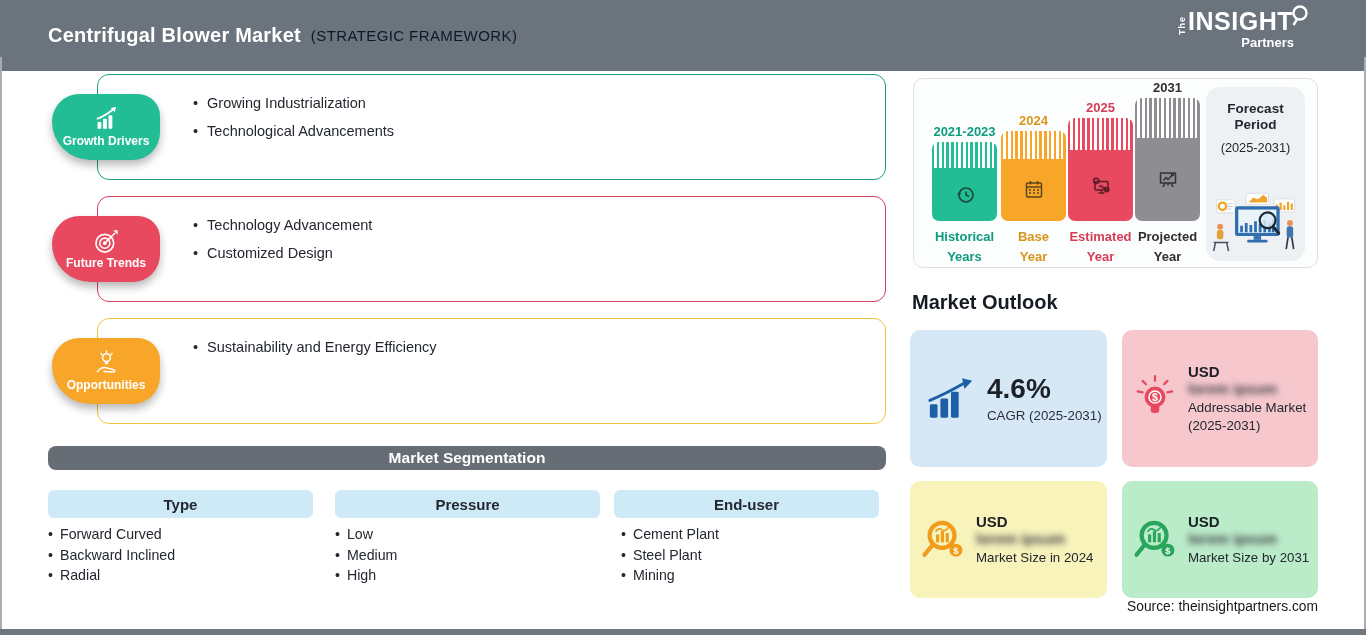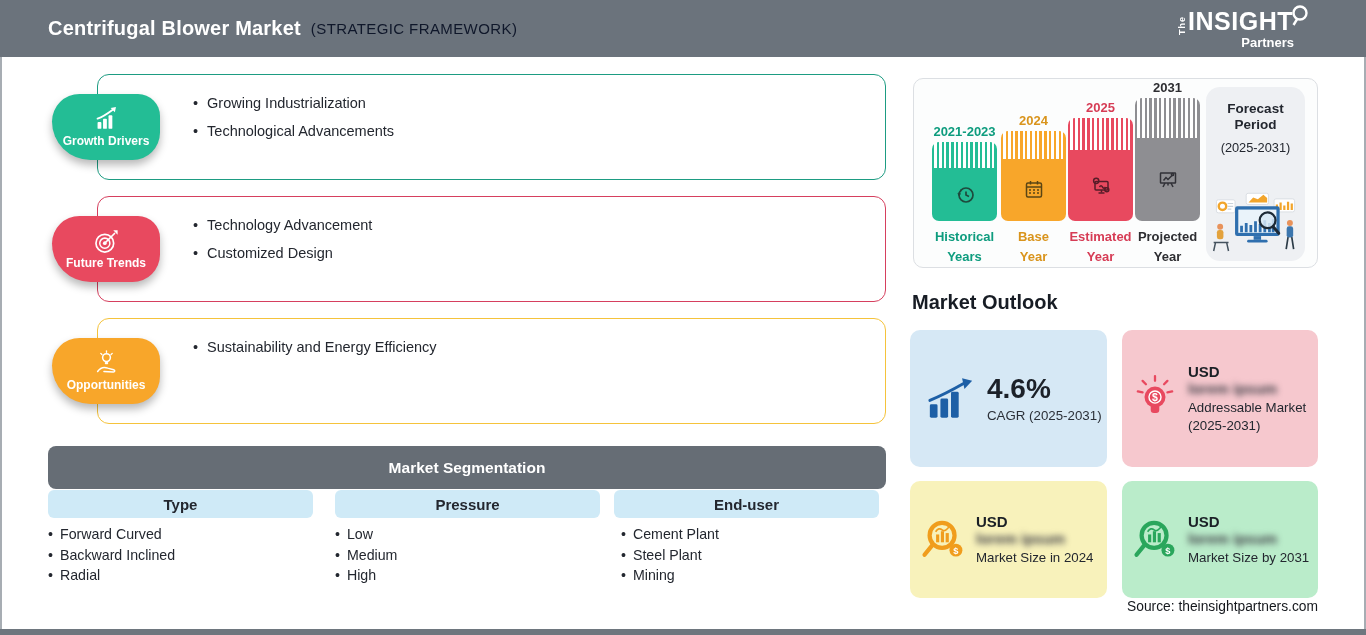--- a/index.html
+++ b/index.html
@@ -4,21 +4,21 @@
 <style>
   * { box-sizing: border-box; }
   html,body { margin:0; padding:0; }
   body {
     width:1366px; height:635px; position:relative; overflow:hidden;
     background:#ffffff; font-family:"Liberation Sans", sans-serif;
     -webkit-font-smoothing:antialiased;
   }
 
   
-  .header { position:absolute; top:0; left:0; right:0; height:57px;
+  .header { position:absolute; top:0; left:0; right:0; height:71px;
     background:#6b737c; display:flex; align-items:center; }
   .header-title { margin-left:48px; color:#ffffff; font-size:20px; font-weight:bold; letter-spacing:.2px; }
   .header-sub { color:#0f172a; font-size:15px; margin-left:10px; font-weight:500; letter-spacing:.4px; }
   .logo { position:absolute; right:56px; top:9px; display:flex; align-items:flex-start; color:#fff; }
   .logo-the { writing-mode:vertical-rl; transform:rotate(180deg); font-size:9px; font-weight:bold;
     letter-spacing:1px; margin-top:7px; margin-right:1px; }
   .logo-col { display:flex; flex-direction:column; }
   .logo-main-row { display:flex; align-items:flex-start; }
   .logo-main { font-size:25px; font-weight:800; letter-spacing:.5px; line-height:1; }
   .logo-lens { margin-left:-4px; margin-top:-4px; }
@@ -35,21 +35,21 @@
 
   .badge { position:absolute; width:108px; height:66px; left:52px;
     border-radius:30px 24px 30px 42px; box-shadow:0 5px 8px rgba(0,0,0,.28);
     display:flex; flex-direction:column; align-items:center; justify-content:center; gap:1px; z-index:2; }
   #badge0 { top:94px;  background:#23bd95; }
   #badge1 { top:216px; background:#e8495f; }
   #badge2 { top:338px; background:#f8a62a; }
   .badge-label { color:#fff; font-size:12px; font-weight:bold; white-space:nowrap; }
 
   
-  .seg-bar { position:absolute; left:48px; top:446px; width:838px; height:43px; background:#666d75;
+  .seg-bar { position:absolute; left:48px; top:446px; width:838px; height:24px; background:#666d75;
     border-radius:8px; color:#fff; font-weight:bold; font-size:15.5px;
     display:flex; align-items:center; justify-content:center; }
   .seg-col-header { position:absolute; top:490px; height:28px; width:265px; background:#cfeaf7;
     border-radius:6px; display:flex; align-items:center; justify-content:center;
     font-weight:bold; font-size:15px; color:#23272f; }
   #segh0 { left:48px; } #segh1 { left:335px; } #segh2 { left:614px; }
   .seg-list { position:absolute; top:524px; margin:0; padding:0; list-style:none; }
   #segl0 { left:48px; } #segl1 { left:335px; } #segl2 { left:621px; }
   .seg-list li { font-size:14.2px; color:#23272f; line-height:20.6px; }
   .seg-list li::before { content:"\2022"; margin-right:7px; color:#23272f; }

